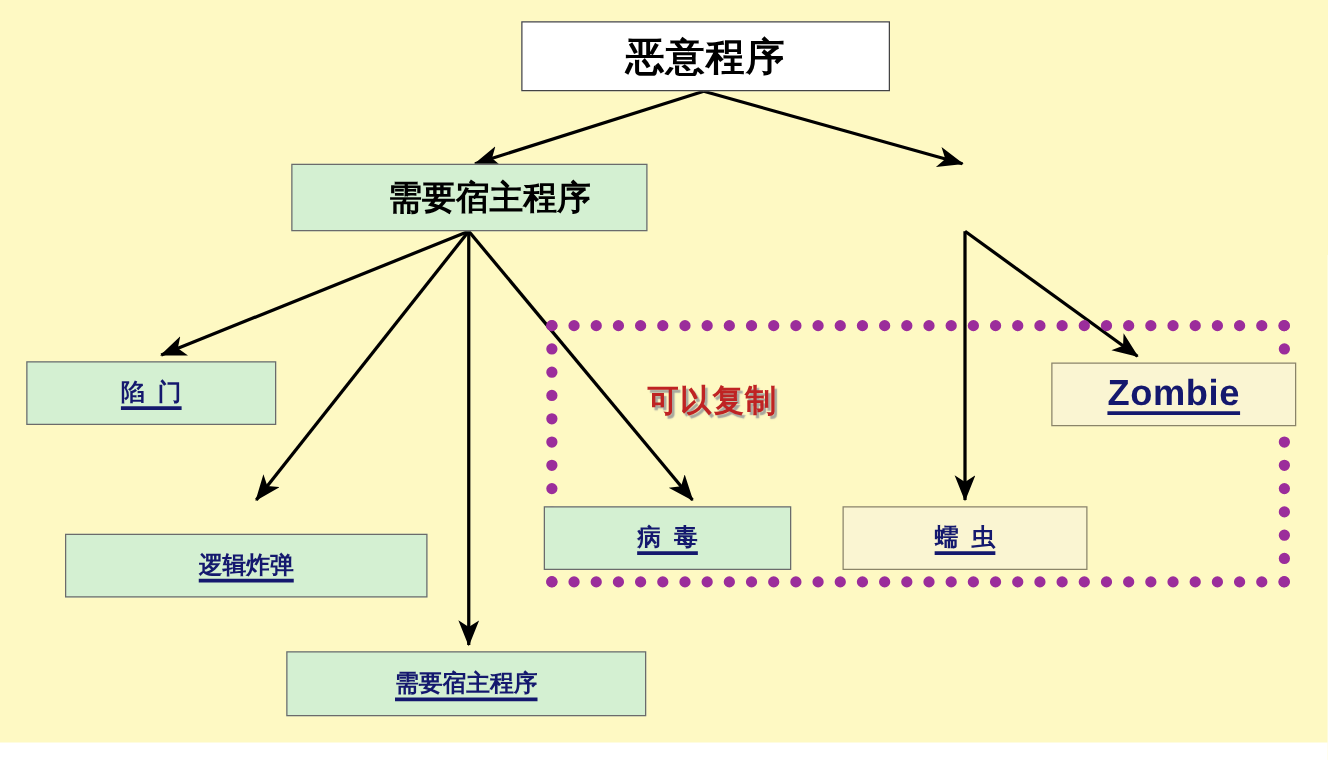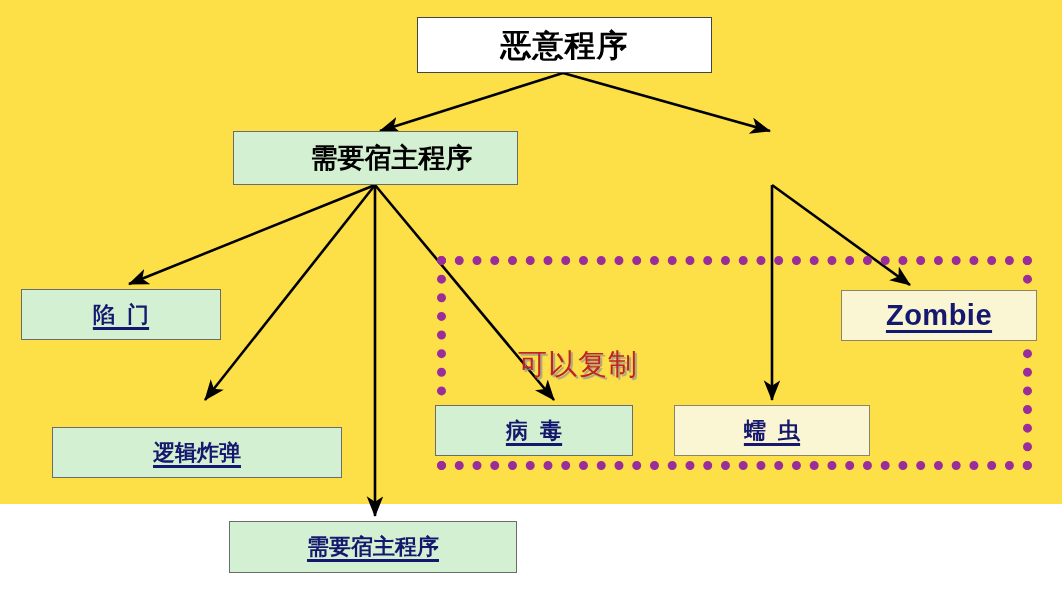--- a/index.html
+++ b/index.html
@@ -9,22 +9,22 @@
   }
   body {
     width: 1062px;
     height: 608px;
     font-family: "Liberation Sans", "DejaVu Sans", sans-serif;
     overflow: hidden;
   }
   #canvas {
     position: relative;
     width: 1062px;
-    height: 504px;
-    background: #fde047;
+    height: 594px;
+    background: #fef9c3;
     text-align: center;
   }
   svg.edges {
     position: absolute;
     left: 0;
     top: 0;
     width: 1062px;
     height: 608px;
     pointer-events: none;
   }
@@ -57,47 +57,46 @@
   .node.lvl2 .label {
     color: #000000;
     font-size: 27px;
     letter-spacing: 0px;
   }
   .node.green { background: #d4f0d2; border-color: #6b6b6b; }
   .node.cream { background: #faf5d2; border-color: #8a8468; }
   
   .node.leaf .label {
     color: #14186e;
-    font-size: 22px;
+    font-size: 19px;
     text-decoration: underline;
     text-underline-offset: 5px;
     text-decoration-thickness: 3px;
   }
   .node.leaf.latin .label {
     font-size: 29px;
     letter-spacing: 0.5px;
   }
   
   #replicate-region {
     position: absolute;
     box-sizing: border-box;
     border: 9px dotted #9b2d9b;
     background: transparent;
     z-index: 1;
   }
   #replicate-label {
     position: absolute;
     z-index: 4;
-    font-weight: normal;
-    font-size: 29px;
+    font-weight: bold;
+    font-size: 25px;
     color: #bf2323;
     letter-spacing: 1px;
     white-space: pre;
     text-shadow: 2px 2px 1px rgba(150,150,150,0.85);
-    margin-top: 41px;
   }
 </style>
 </head>
 <body>
 
 <div id="canvas">
 
   <div id="replicate-region" style="left:437px; top:256px; width:595px; height:214px;"></div>
 
   <svg class="edges" viewBox="0 0 1062 608">

